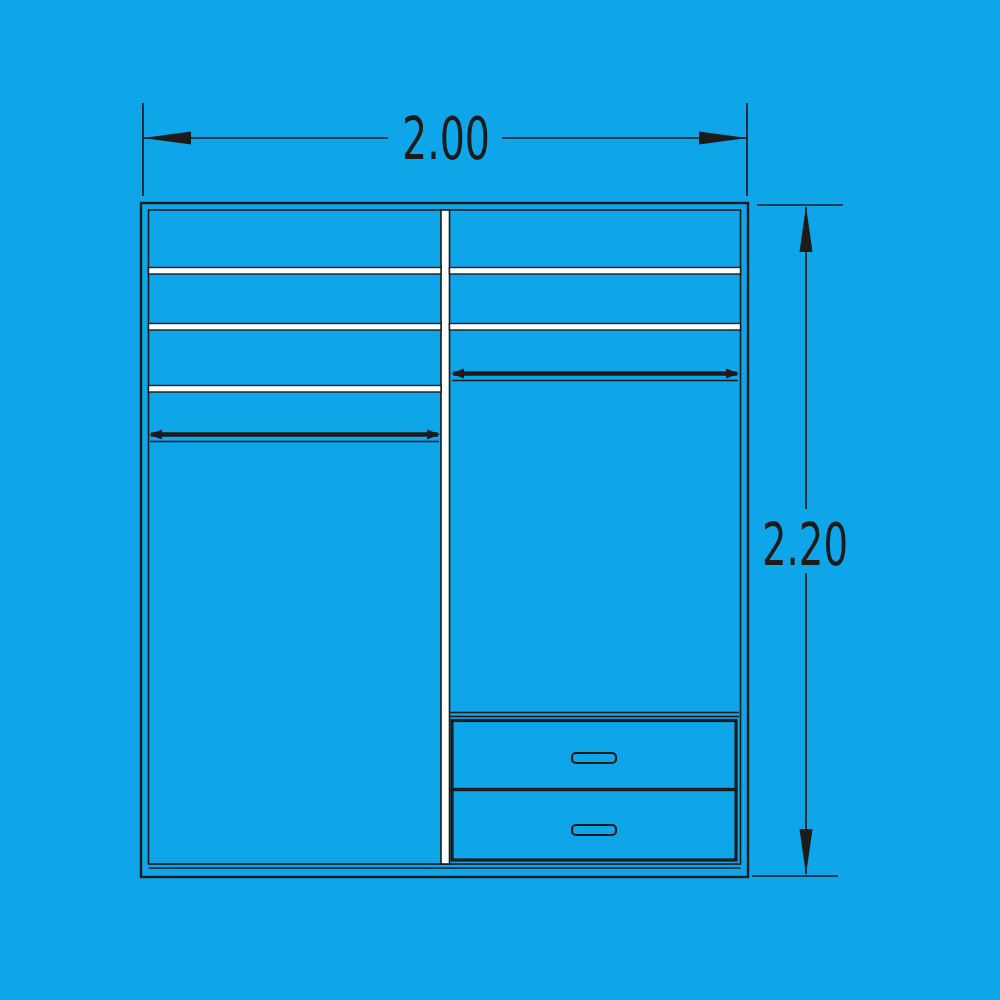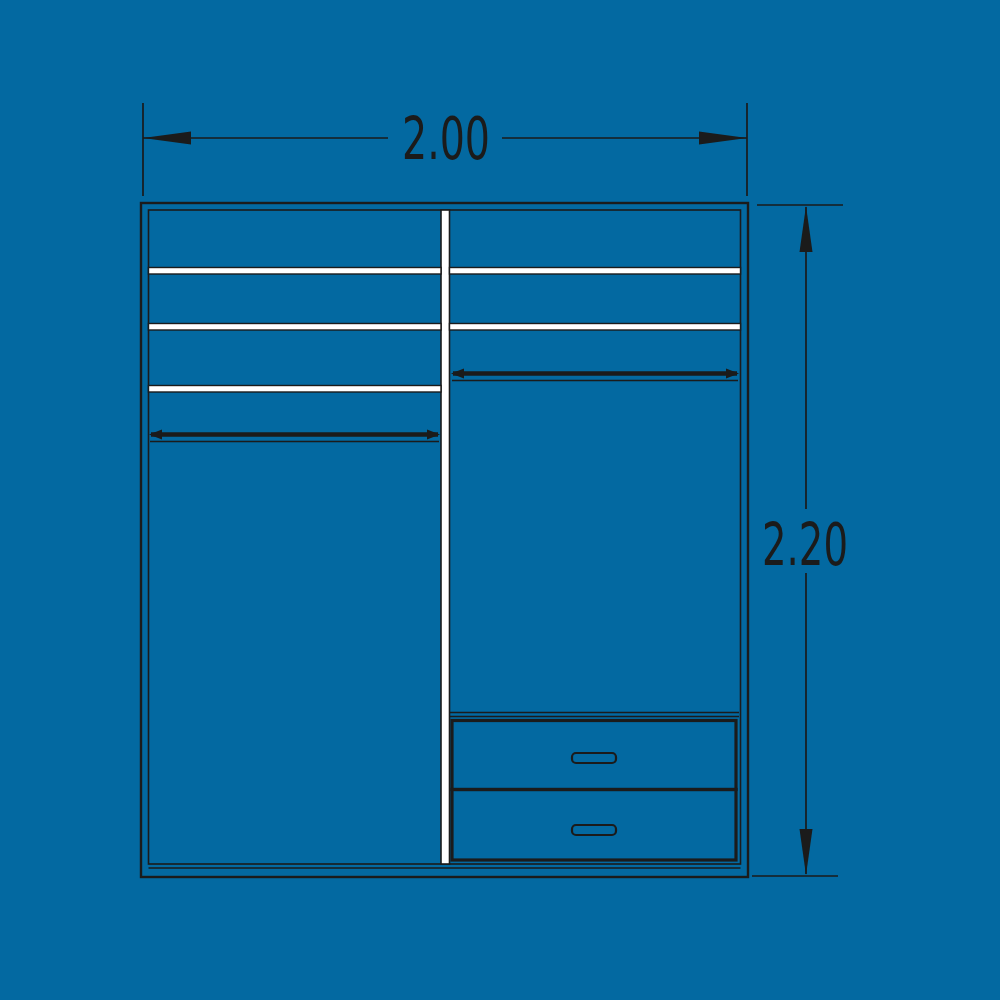--- a/index.html
+++ b/index.html
@@ -8,21 +8,21 @@
     width: 1000px;
     height: 1000px;
     background: #ffffff;
     overflow: hidden;
     font-family: "DejaVu Sans", "Liberation Sans", sans-serif;
   }
   .canvas {
     position: relative;
     width: 1000px;
     height: 1000px;
-    background: #0369a1;
+    background: #0ea5e9;
   }
   svg { display: block; }
   .dim-label {
     font-family: "DejaVu Sans", "Liberation Sans", sans-serif;
     font-size: 58px;
     fill: #1b1b1b;
   }
 </style>
 </head>
 <body>

